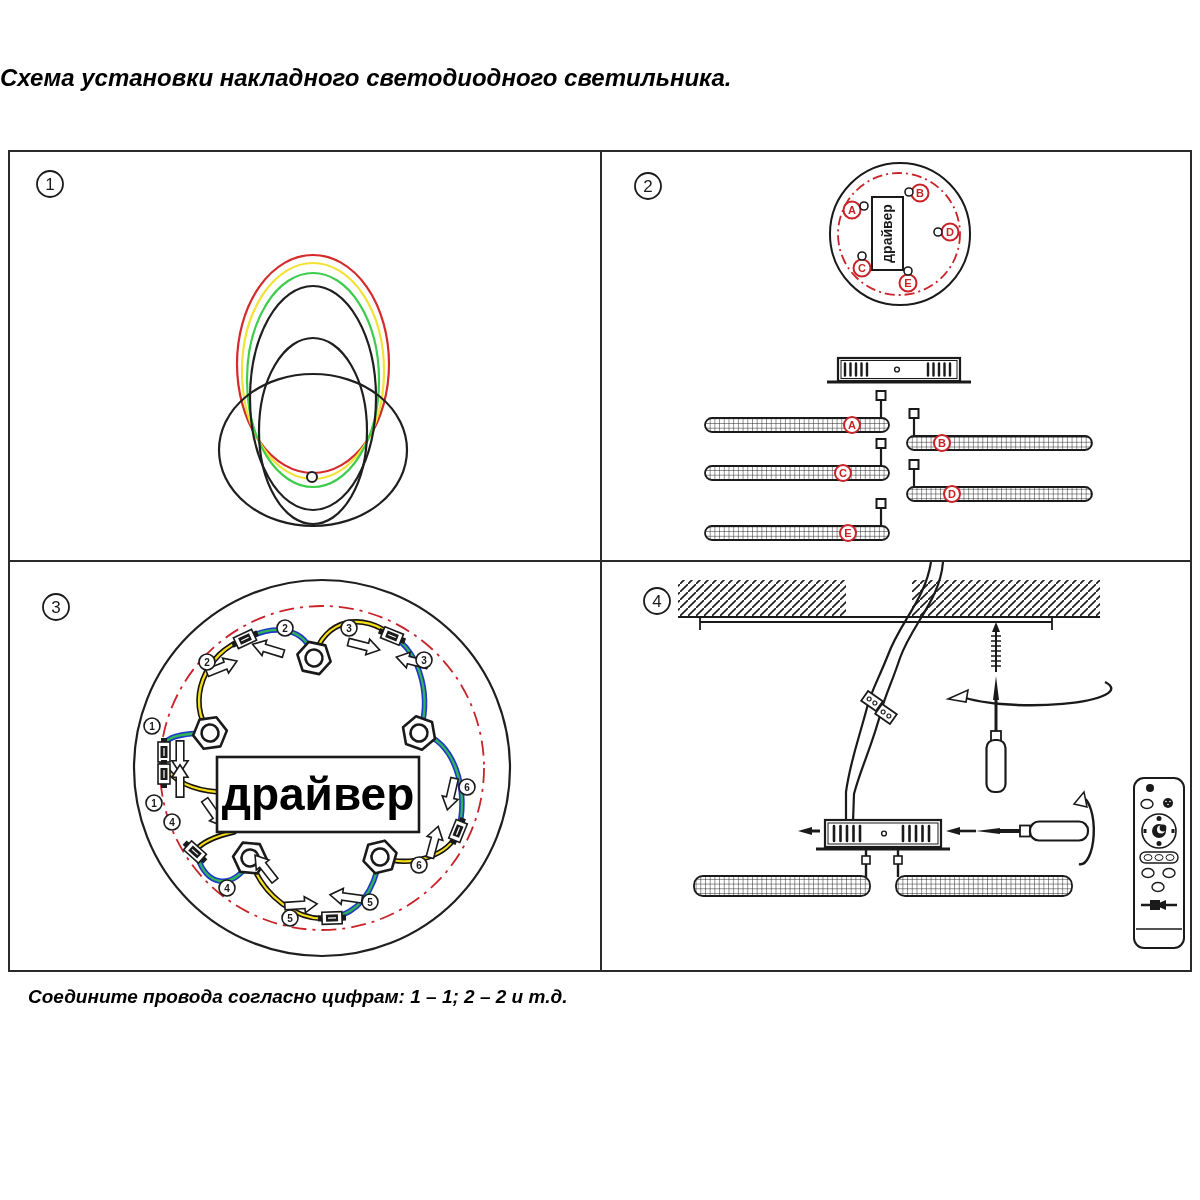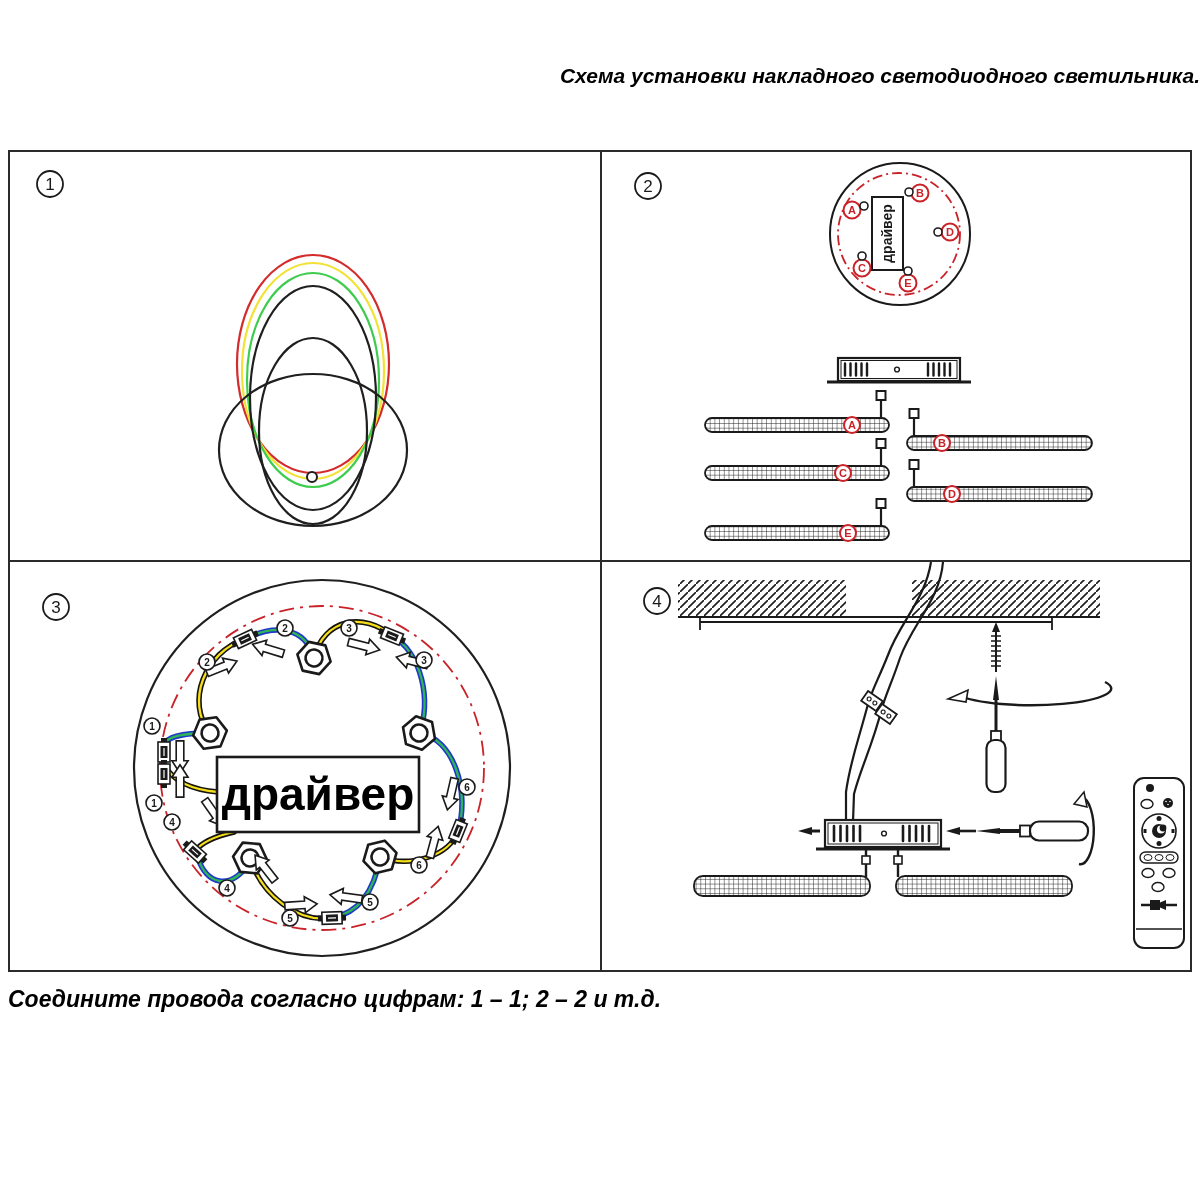--- a/index.html
+++ b/index.html
@@ -1,20 +1,20 @@
 <!DOCTYPE html>
 <html><head>
 <meta charset="utf-8">
 <style>
   html,body{margin:0;padding:0;background:#fff;width:1200px;height:1200px;overflow:hidden;
     font-family:"Liberation Sans",sans-serif;}
   #stage{position:absolute;left:0;top:0;width:1200px;height:1200px;background:#fff;}
-  .title{position:absolute;top:64px;left:0;width:1200px;text-align:right;
-    font-size:21px;font-weight:bold;font-style:italic;color:#000;}
-  .caption{position:absolute;top:986px;left:8px;font-size:23px;font-weight:bold;
+  .title{position:absolute;top:64px;left:0;width:1200px;text-align:left;
+    font-size:24px;font-weight:bold;font-style:italic;color:#000;}
+  .caption{position:absolute;top:986px;left:28px;font-size:19px;font-weight:bold;
     font-style:italic;color:#000;}
   #grid{position:absolute;left:8px;top:150px;width:1180px;height:818px;border:2px solid #2b2b2b;}
   .vdiv{position:absolute;left:590px;top:0;width:2px;height:818px;background:#2b2b2b;}
   .hdiv{position:absolute;left:0;top:408px;width:1180px;height:2px;background:#2b2b2b;}
   .panel{position:absolute;}
   #pan1{left:0;top:0;width:590px;height:408px;}
   #pan2{left:592px;top:0;width:588px;height:408px;}
   #pan3{left:0;top:410px;width:590px;height:408px;}
   #pan4{left:592px;top:410px;width:588px;height:408px;}
   svg{display:block;}

